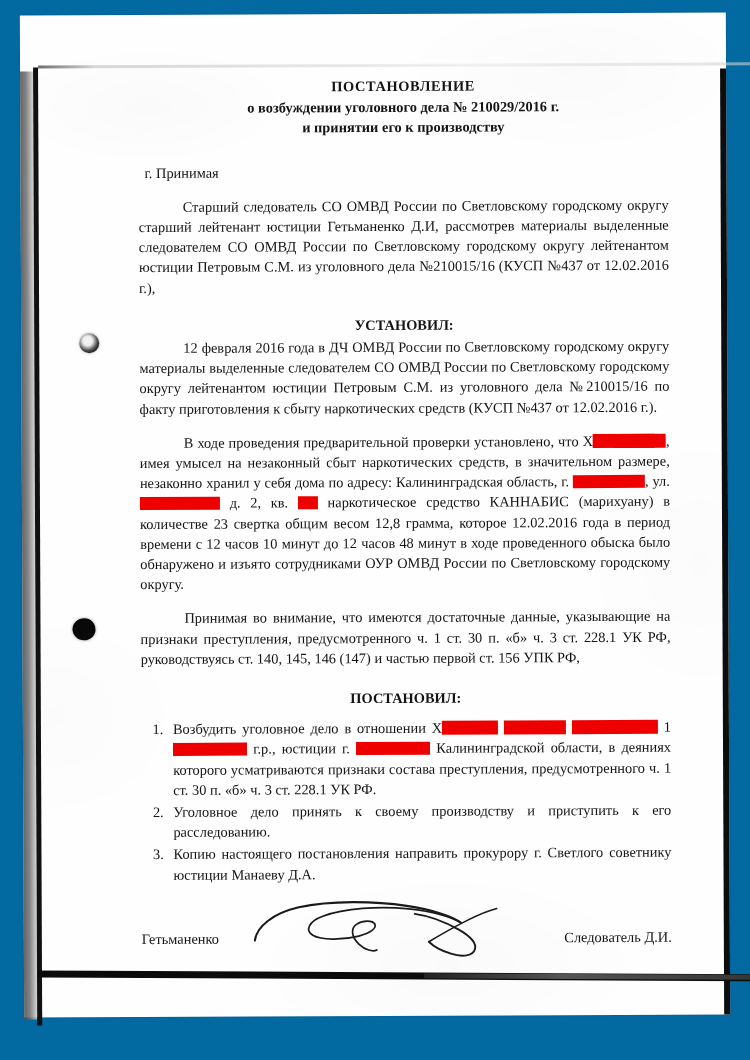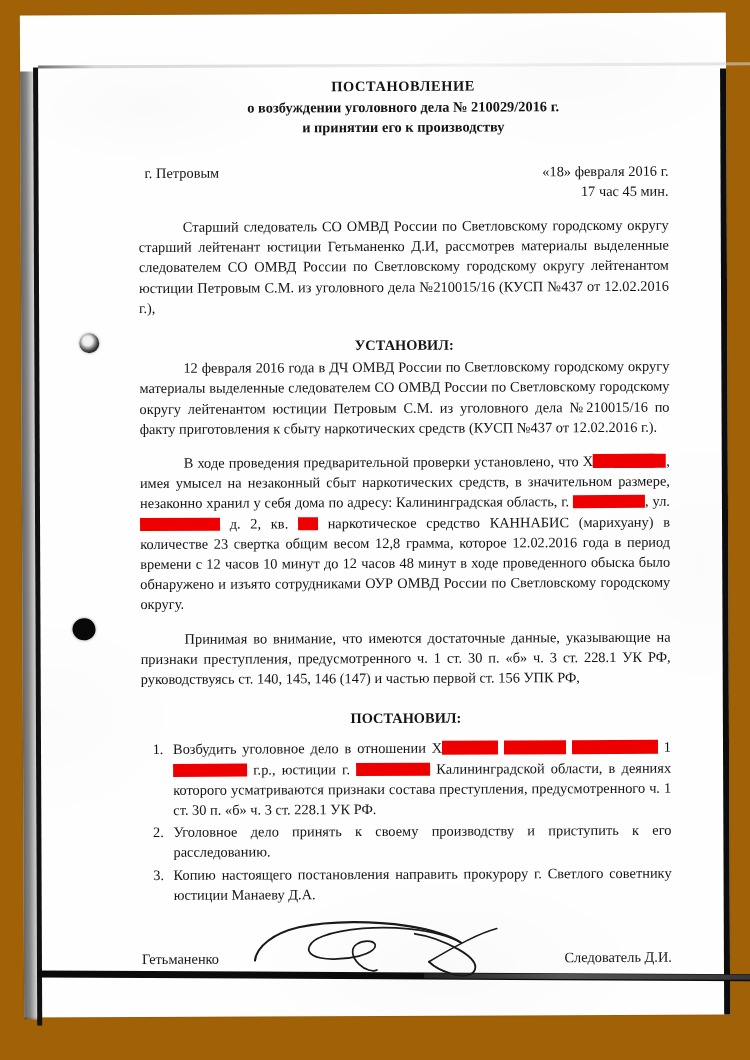--- a/index.html
+++ b/index.html
@@ -1,20 +1,20 @@
 <!DOCTYPE html>
 <html><head>
 <meta charset="utf-8">
 <style>
   html,body{margin:0;padding:0;background:#ffffff;}
   body{width:750px;height:1060px;position:relative;overflow:hidden;
        font-family:"Liberation Serif","DejaVu Serif",serif;}
 
   
-  #scan{position:absolute;inset:0;background:#a16207;}
+  #scan{position:absolute;inset:0;background:#0369a1;}
   #page{position:absolute;left:22px;top:14px;width:706px;height:1002px;
         background:#fefefe;
         box-shadow:0 0 2px rgba(0,0,0,.18);
         transform:rotate(-0.25deg);transform-origin:50% 50%;}
   
   #grain{position:absolute;inset:0;pointer-events:none;opacity:.55;
     background:
       radial-gradient(ellipse 220px 90px at 18% 9%, rgba(0,0,0,.035), transparent 70%),
       radial-gradient(ellipse 260px 120px at 78% 6%, rgba(0,0,0,.03), transparent 72%),
       radial-gradient(ellipse 300px 140px at 60% 95%, rgba(0,0,0,.03), transparent 72%),
@@ -85,25 +85,21 @@
 
     <div class="doc">
 
       <div class="ttl">
         <div class="l1">ПОСТАНОВЛЕНИЕ</div>
         <div>о возбуждении уголовного дела № 210029/2016 г.</div>
         <div>и принятии его к производству</div>
       </div>
 
       <div class="hdr-row">
-        <div class="hdr-left">г. Петровым</div>
-        <div class="hdr-right">
-          <div>«18» февраля 2016 г.</div>
-          <div class="t2">17 час 45 мин.</div>
-        </div>
+        <div class="hdr-left">г. Принимая</div>
       </div>
 
       <div class="para">Старший следователь СО ОМВД России по Светловскому городскому округу старший лейтенант юстиции Гетьманенко Д.И, рассмотрев материалы выделенные следователем СО ОМВД России по Светловскому городскому округу лейтенантом юстиции Петровым С.М. из уголовного дела №210015/16 (КУСП №437 от 12.02.2016 г.),</div>
 
       <div class="ctr">УСТАНОВИЛ:</div>
 
       <div class="para tight">12 февраля 2016 года в ДЧ ОМВД России по Светловскому городскому округу материалы выделенные следователем СО ОМВД России по Светловскому городскому округу лейтенантом юстиции Петровым С.М. из уголовного дела №210015/16 по факту приготовления к сбыту наркотических средств (КУСП №437 от 12.02.2016 г.).</div>
 
       <div class="para">
         <span>В ходе проведения   предварительной проверки установлено, что Х</span><span class="rb tall" style="width:62px"></span><span class="rb tall" style="width:52px;margin-left:-41px"></span><span>, имея умысел на незаконный сбыт наркотических средств, в значительном размере, незаконно хранил у себя дома по адресу: Калининградская область, г.</span>

